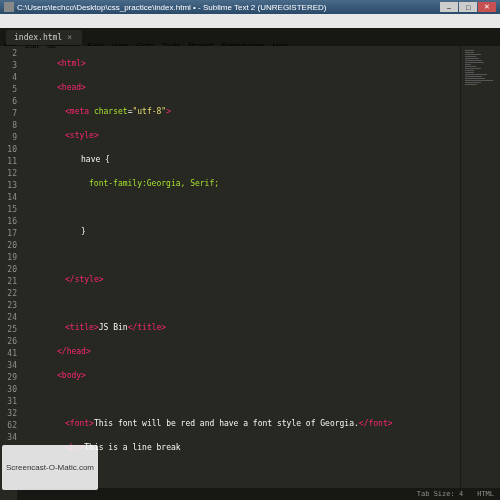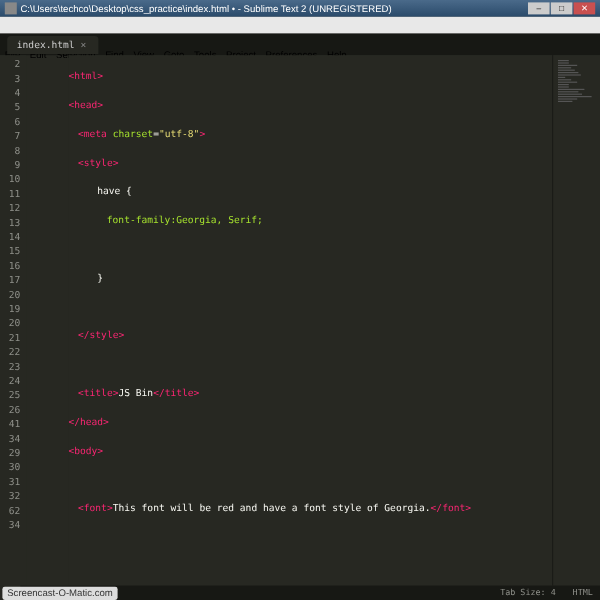--- a/index.html
+++ b/index.html
@@ -108,25 +108,25 @@
   color: #8f908a;
   font-size: 7px;
   display: flex;
   align-items: center;
   justify-content: flex-end;
   padding: 0 6px;
   gap: 14px;
 }
 .watermark {
   position: absolute;
-  bottom: 0; left: 2px;
+  bottom: 10px; left: 2px;
   background: rgba(255,255,255,0.85);
   color: #333;
   font-size: 8px;
-  padding: 1px 4px;
+  padding: 18px 4px;
   border-radius: 2px;
   font-family: Arial, sans-serif;
 }
 .line { display: block; height: 12px; }
 </style>
 </head>
 <body>
 
 <div class="titlebar">
   <div class="icon"></div>
@@ -206,20 +206,21 @@
 <span class="line"></span>
 <span class="line ind3"><span class="txt">}</span></span>
 <span class="line"></span>
 <span class="line ind1"><span class="tag">&lt;/style&gt;</span></span>
 <span class="line"></span>
 <span class="line ind1"><span class="tag">&lt;title&gt;</span><span class="txt">JS Bin</span><span class="tag">&lt;/title&gt;</span></span>
 <span class="line"><span class="tag">&lt;/head&gt;</span></span>
 <span class="line"><span class="tag">&lt;body&gt;</span></span>
 <span class="line"></span>
 <span class="line ind1"><span class="tag">&lt;font&gt;</span><span class="txt">This font will be red and have a font style of Georgia.</span><span class="tag">&lt;/font&gt;</span></span>
+<span class="line ind1"><span class="tag">&lt;br&gt;</span><span class="txt">This is a line break</span></span>
 
 
 
 
 
 
 
 
 
 

